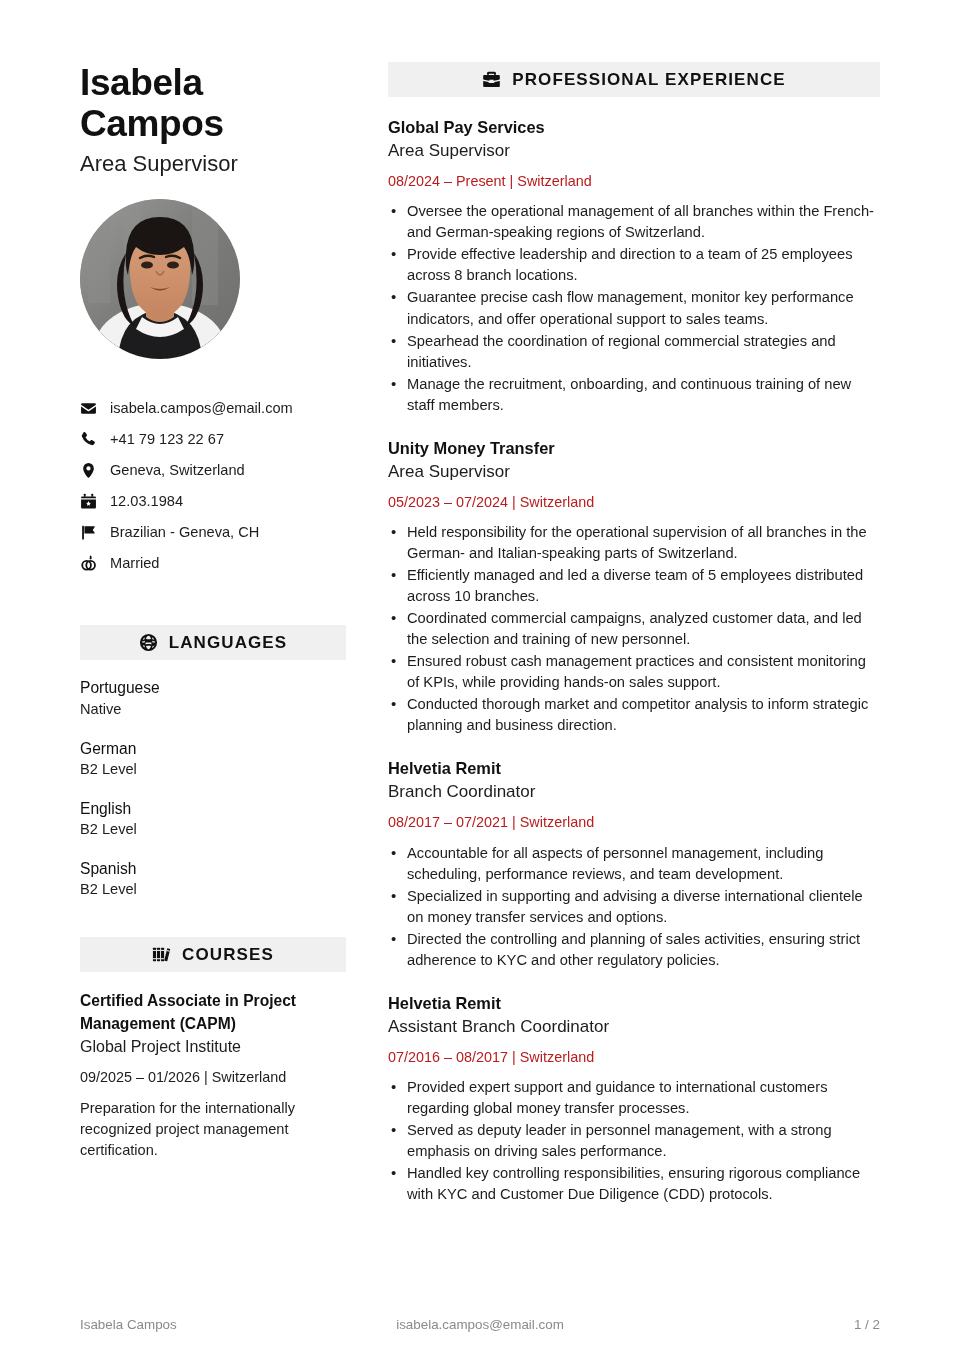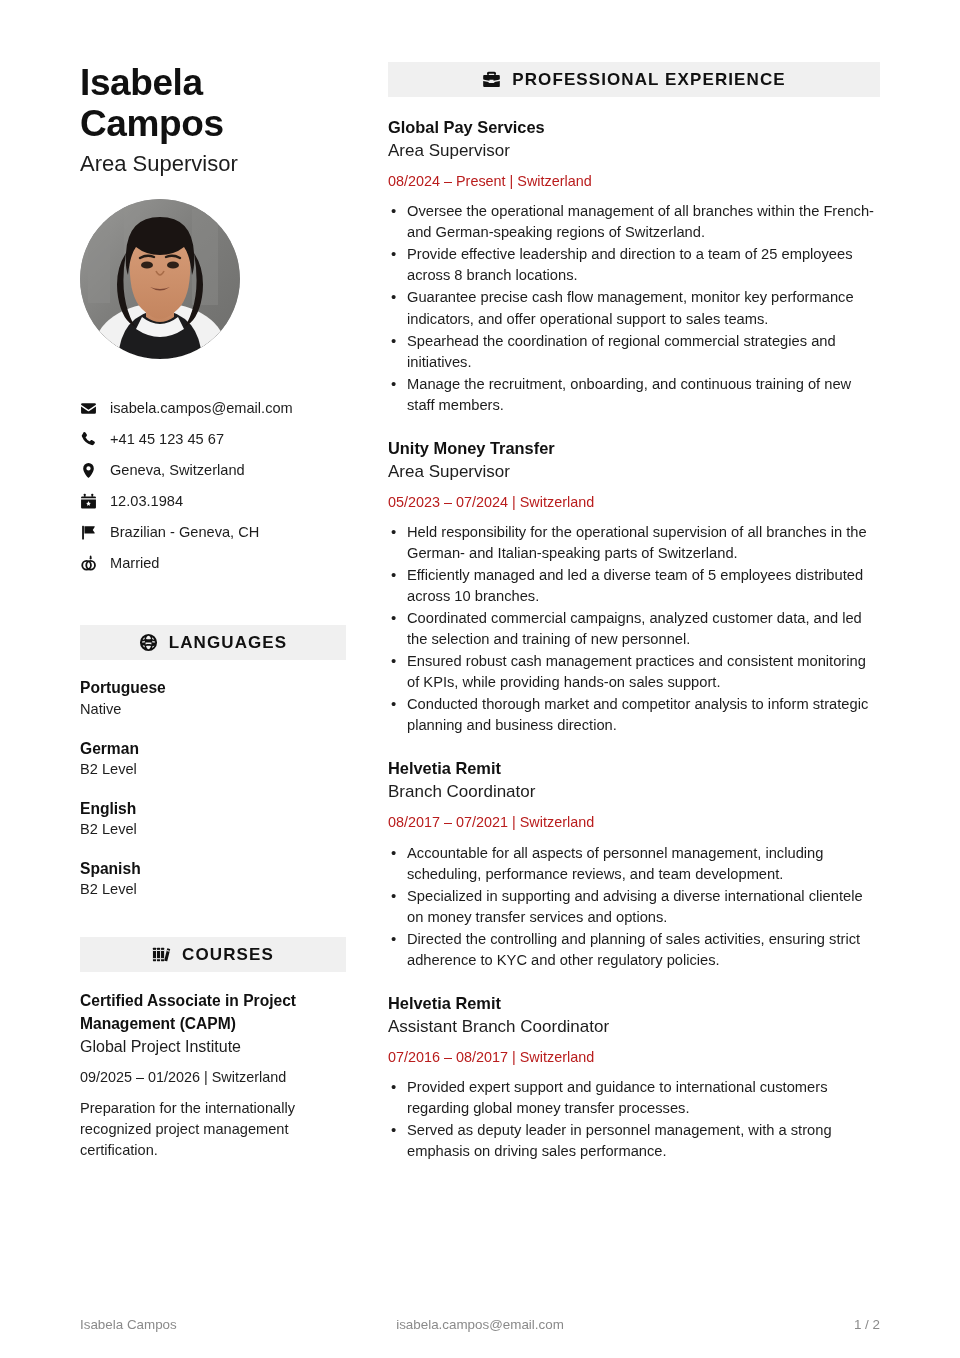--- a/index.html
+++ b/index.html
@@ -105,21 +105,21 @@
     font-weight: 700;
     letter-spacing: 1.1px;
     color: #111111;
     text-transform: uppercase;
   }
 
   .lang-item { margin-bottom: 20px; }
   .lang-item:last-child { margin-bottom: 9px; }
   .lang-name {
     font-size: 15.6px;
-    font-weight: 700;
+    font-weight: 400;
     line-height: 1.3;
     color: #111111;
     margin-bottom: 1px;
   }
   .lang-level {
     font-size: 14.6px;
     line-height: 1.3;
     color: #1d1d1d;
   }
 
@@ -281,21 +281,21 @@
           </span>
           <span class="contact-text">isabela.campos@email.com</span>
         </div>
 
         <div class="contact-row">
           <span class="contact-ico">
             <svg width="17" height="17" viewBox="0 0 16 16" fill="currentColor" aria-hidden="true">
               <path d="M3.4 1.2c.5-.4 1.3-.3 1.7.3l1.3 1.9c.3.5.2 1.1-.2 1.5l-.8.7a.4.4 0 0 0-.1.5 8.6 8.6 0 0 0 3.6 3.6c.2.1.4 0 .5-.1l.7-.8c.4-.4 1-.5 1.5-.2l1.9 1.3c.6.4.7 1.2.3 1.7l-.9 1c-.5.6-1.4.9-2.1.6A14 14 0 0 1 1.8 5.1c-.3-.8 0-1.6.6-2.1z"></path>
             </svg>
           </span>
-          <span class="contact-text">+41 45 123 45 67</span>
+          <span class="contact-text">+41 79 123 22 67</span>
         </div>
 
         <div class="contact-row">
           <span class="contact-ico">
             <svg width="17" height="17" viewBox="0 0 16 16" fill="currentColor" aria-hidden="true">
               <path d="M8 1a5 5 0 0 0-5 5c0 3.6 4.3 8.4 4.5 8.6a.7.7 0 0 0 1 0C8.7 14.4 13 9.6 13 6a5 5 0 0 0-5-5zm0 7a2 2 0 1 1 0-4 2 2 0 0 1 0 4z"></path>
             </svg>
           </span>
           <span class="contact-text">Geneva, Switzerland</span>
         </div>
@@ -448,20 +448,21 @@
         </ul>
       </div>
 
       <div class="job">
         <div class="job-company">Helvetia Remit</div>
         <div class="job-role">Assistant Branch Coordinator</div>
         <div class="job-meta">07/2016 – 08/2017 | Switzerland</div>
         <ul class="job-bullets">
           <li>Provided expert support and guidance to international customers regarding global money transfer processes.</li>
           <li>Served as deputy leader in personnel management, with a strong emphasis on driving sales performance.</li>
+          <li>Handled key controlling responsibilities, ensuring rigorous compliance with KYC and Customer Due Diligence (CDD) protocols.</li>
         </ul>
       </div>
 
     </main>
   </div>
 
   <div class="footer">
     <div class="footer-left">Isabela Campos</div>
     <div class="footer-center">isabela.campos@email.com</div>
     <div class="footer-right">1 / 2</div>

